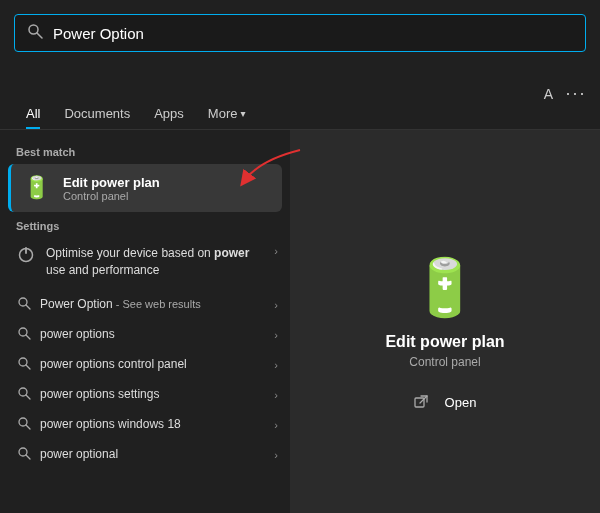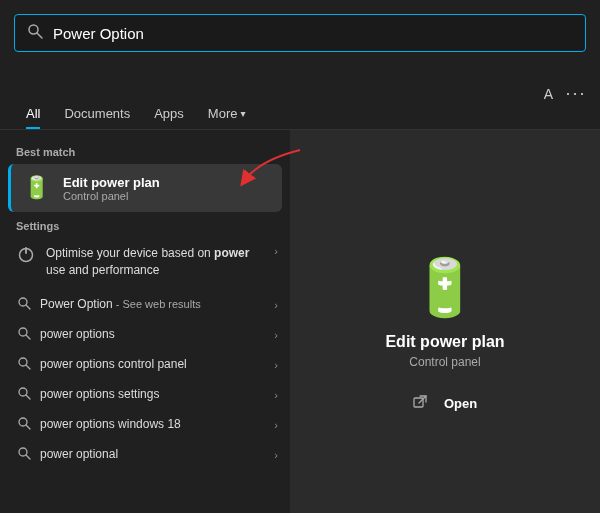--- a/index.html
+++ b/index.html
@@ -241,26 +241,25 @@
 
     .right-subtitle {
       font-size: 12px;
       color: #aaaaaa;
       margin-bottom: 20px;
       text-align: center;
     }
 
     .open-button {
       display: flex;
-      align-items: center;
+      align-items: flex-start;
       gap: 17px;
       cursor: pointer;
       padding: 6px 12px;
       border-radius: 4px;
-      font-weight: bold;
     }
 
     .open-icon {
       font-size: 13px;
       color: #aaaaaa;
     }
 
     .open-label {
       font-size: 13px;
       color: #ffffff;

